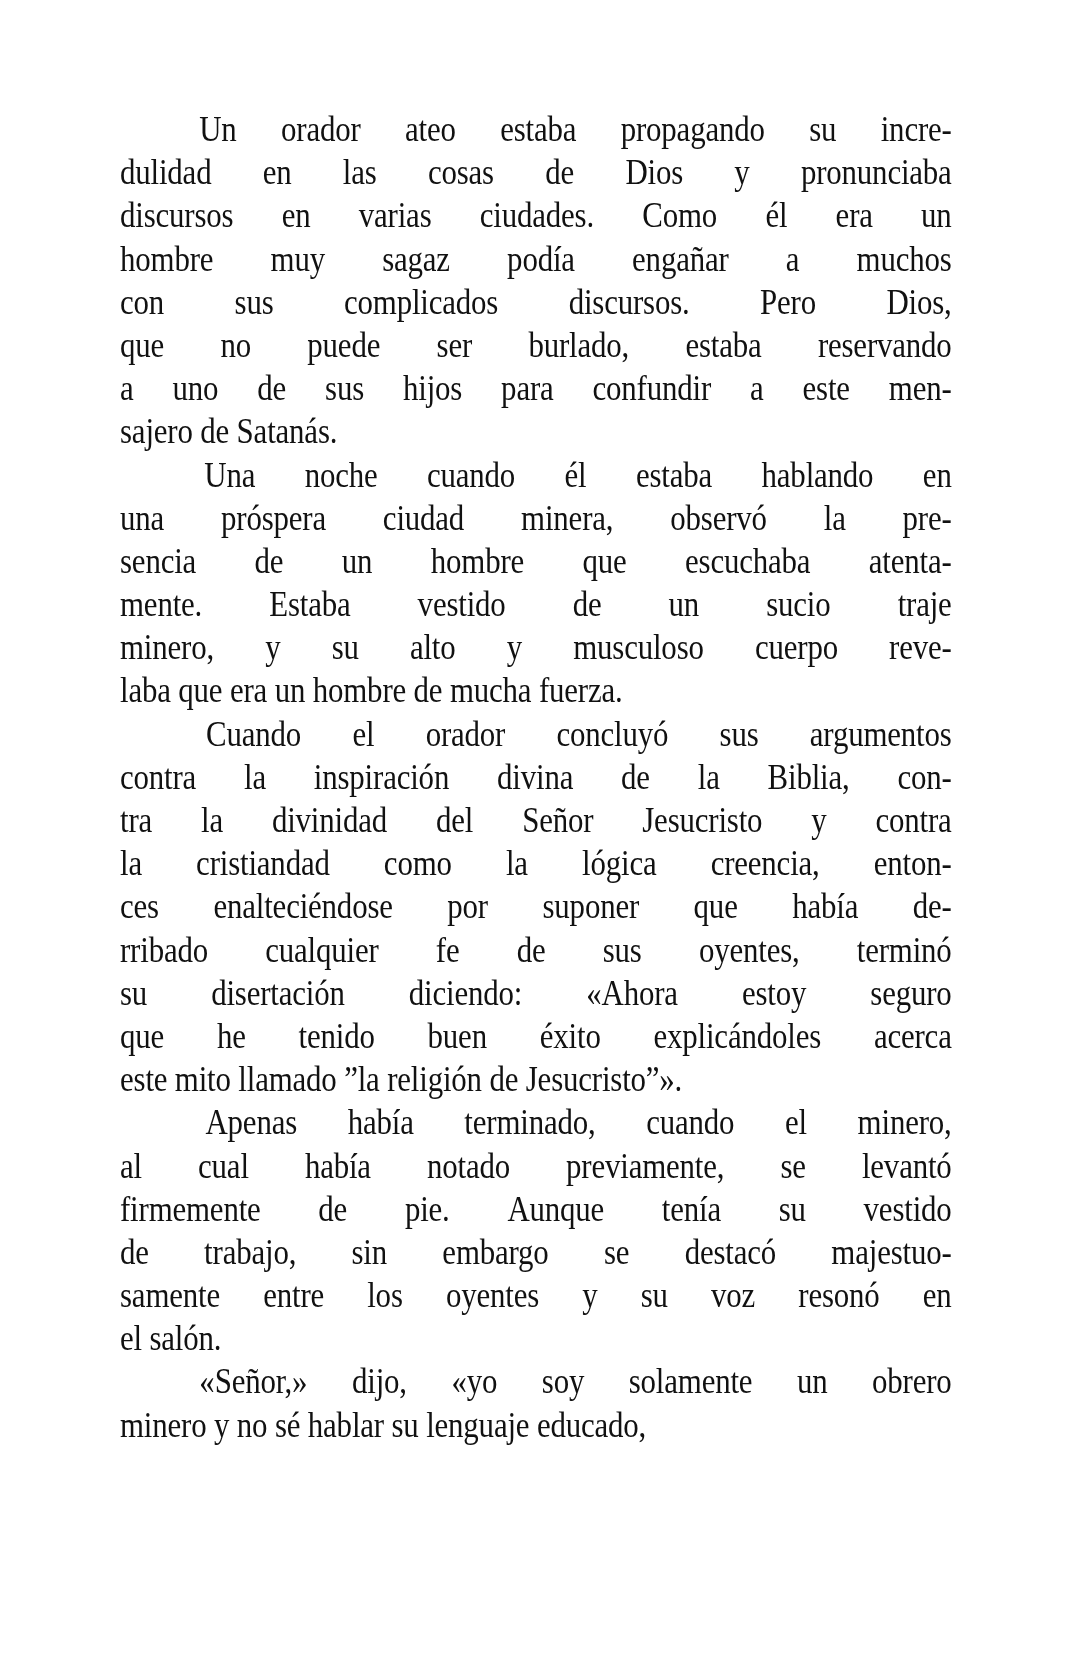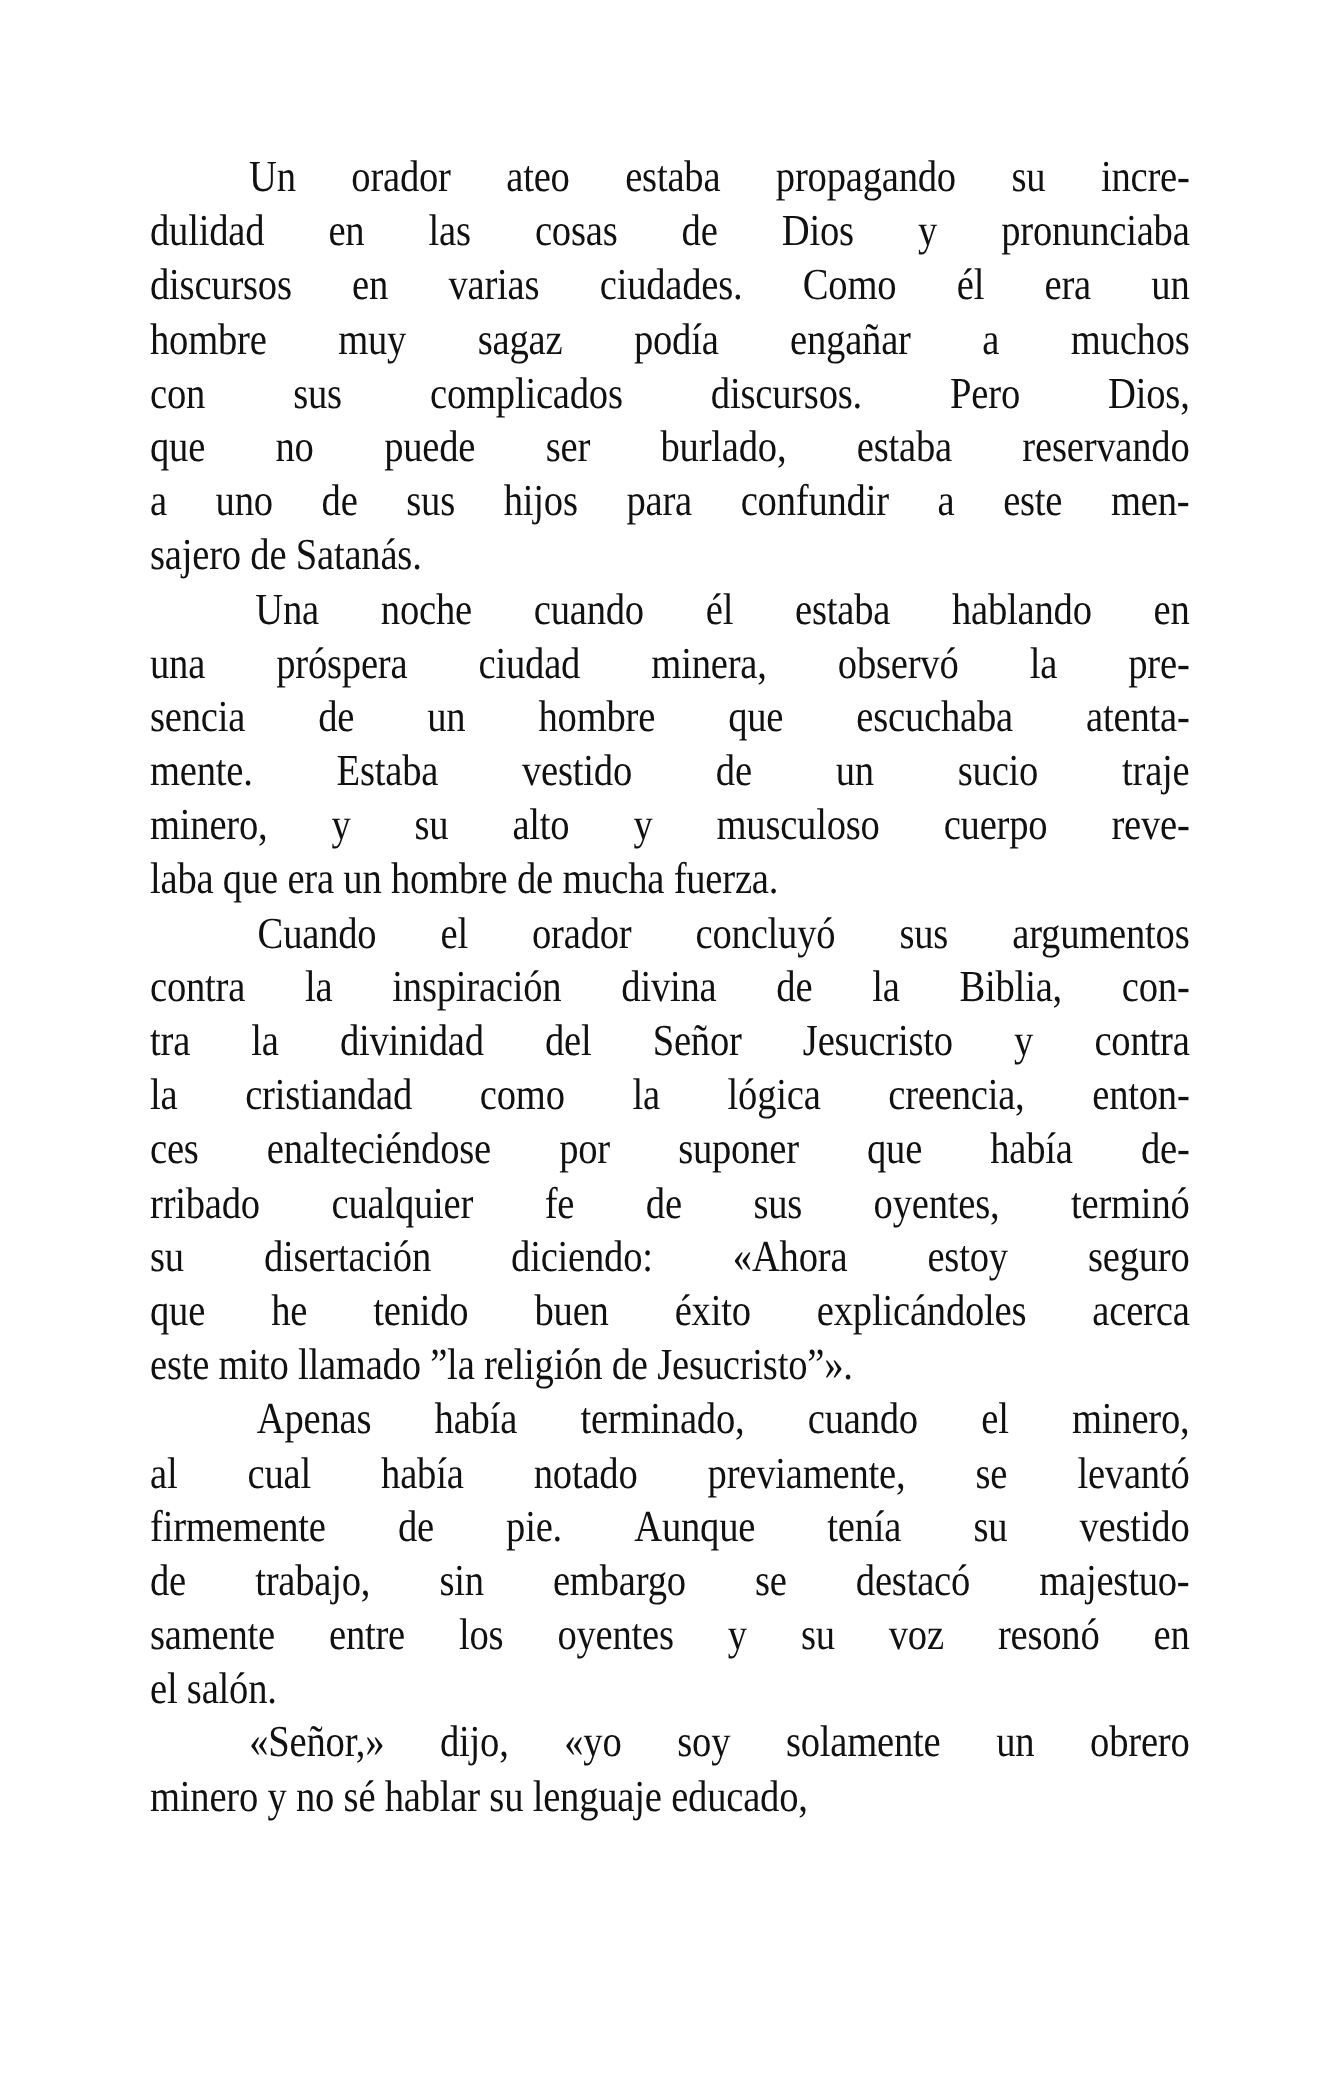--- a/index.html
+++ b/index.html
@@ -12,21 +12,21 @@
     width: 1073px;
     height: 1673px;
     background: #ffffff;
     overflow: hidden;
     font-family: "Liberation Serif", "DejaVu Serif", serif;
     color: #111111;
   }
   .text-block {
     position: absolute;
     left: 120px;
-    top: 120px;
+    top: 108px;
     width: 832px;
   }
   .para {
     margin: 0;
   }
   
   .line {
     display: block;
     height: 43.2px;
     line-height: 43.2px;

